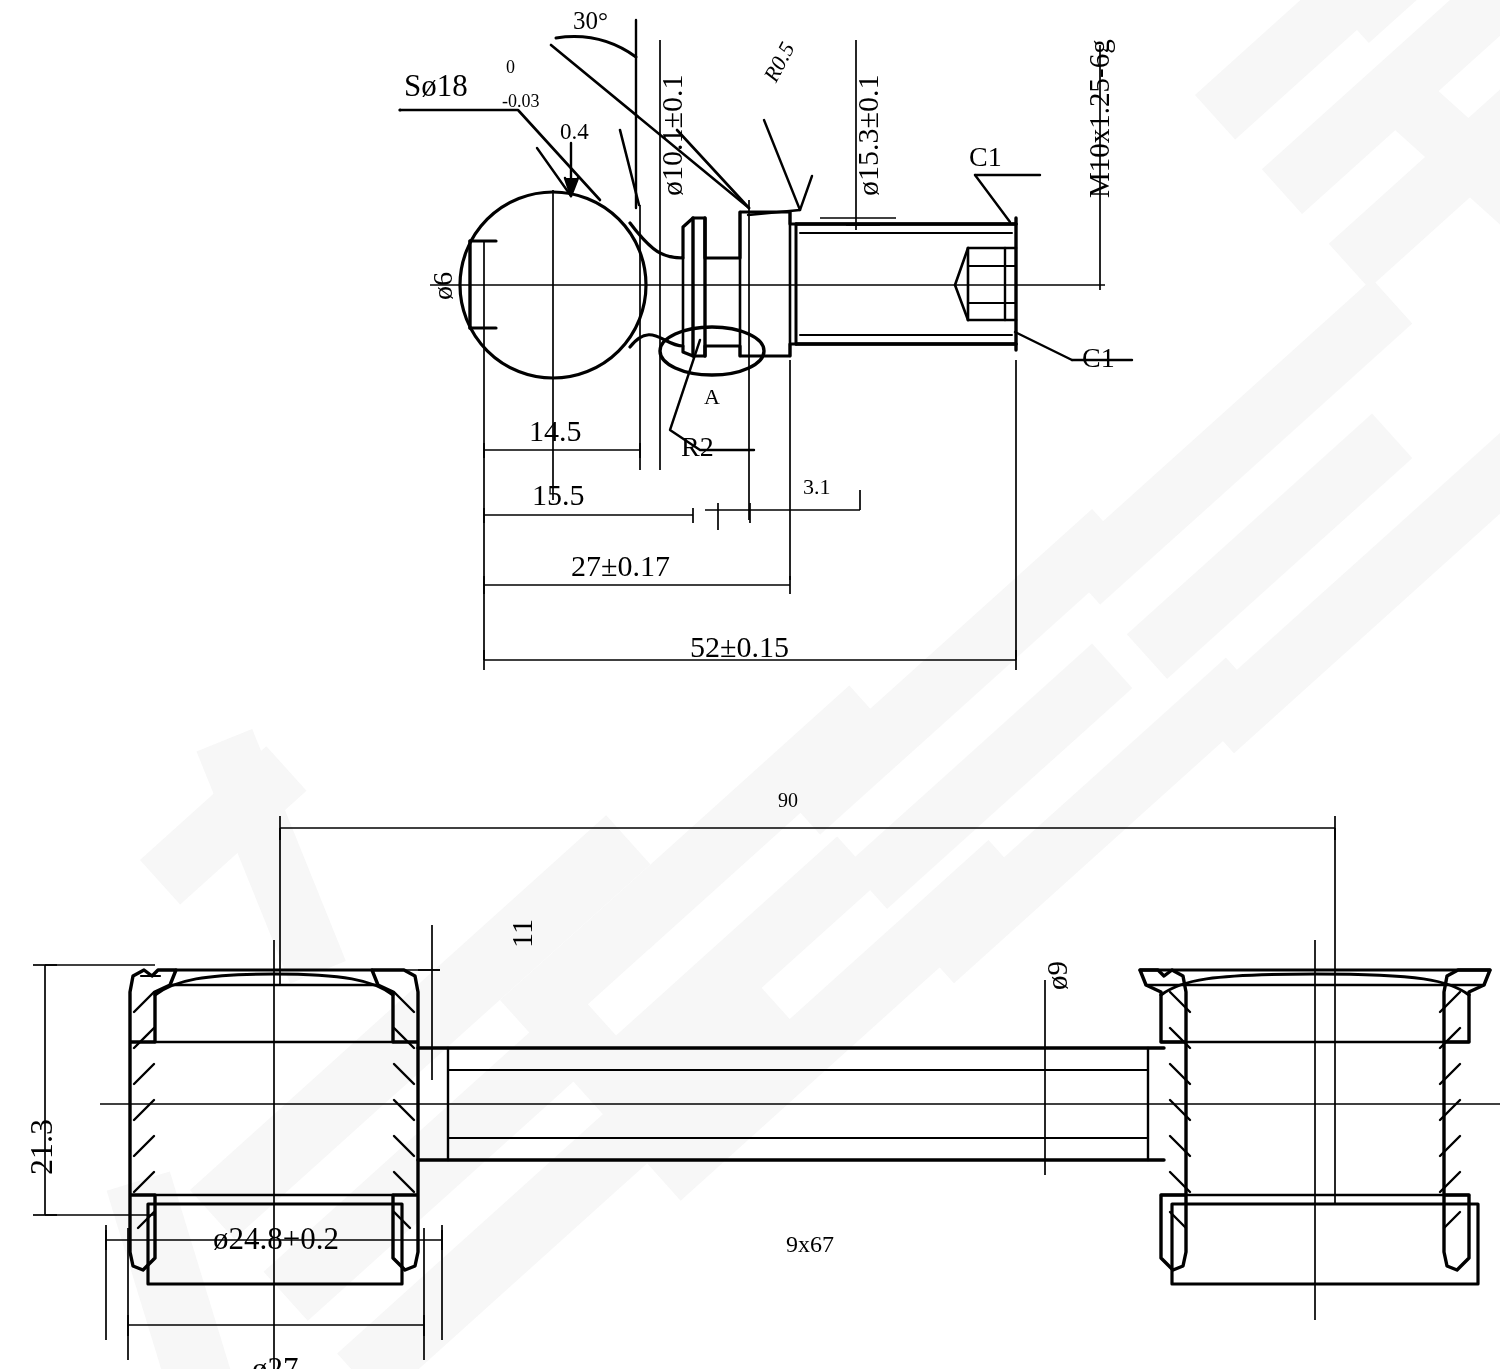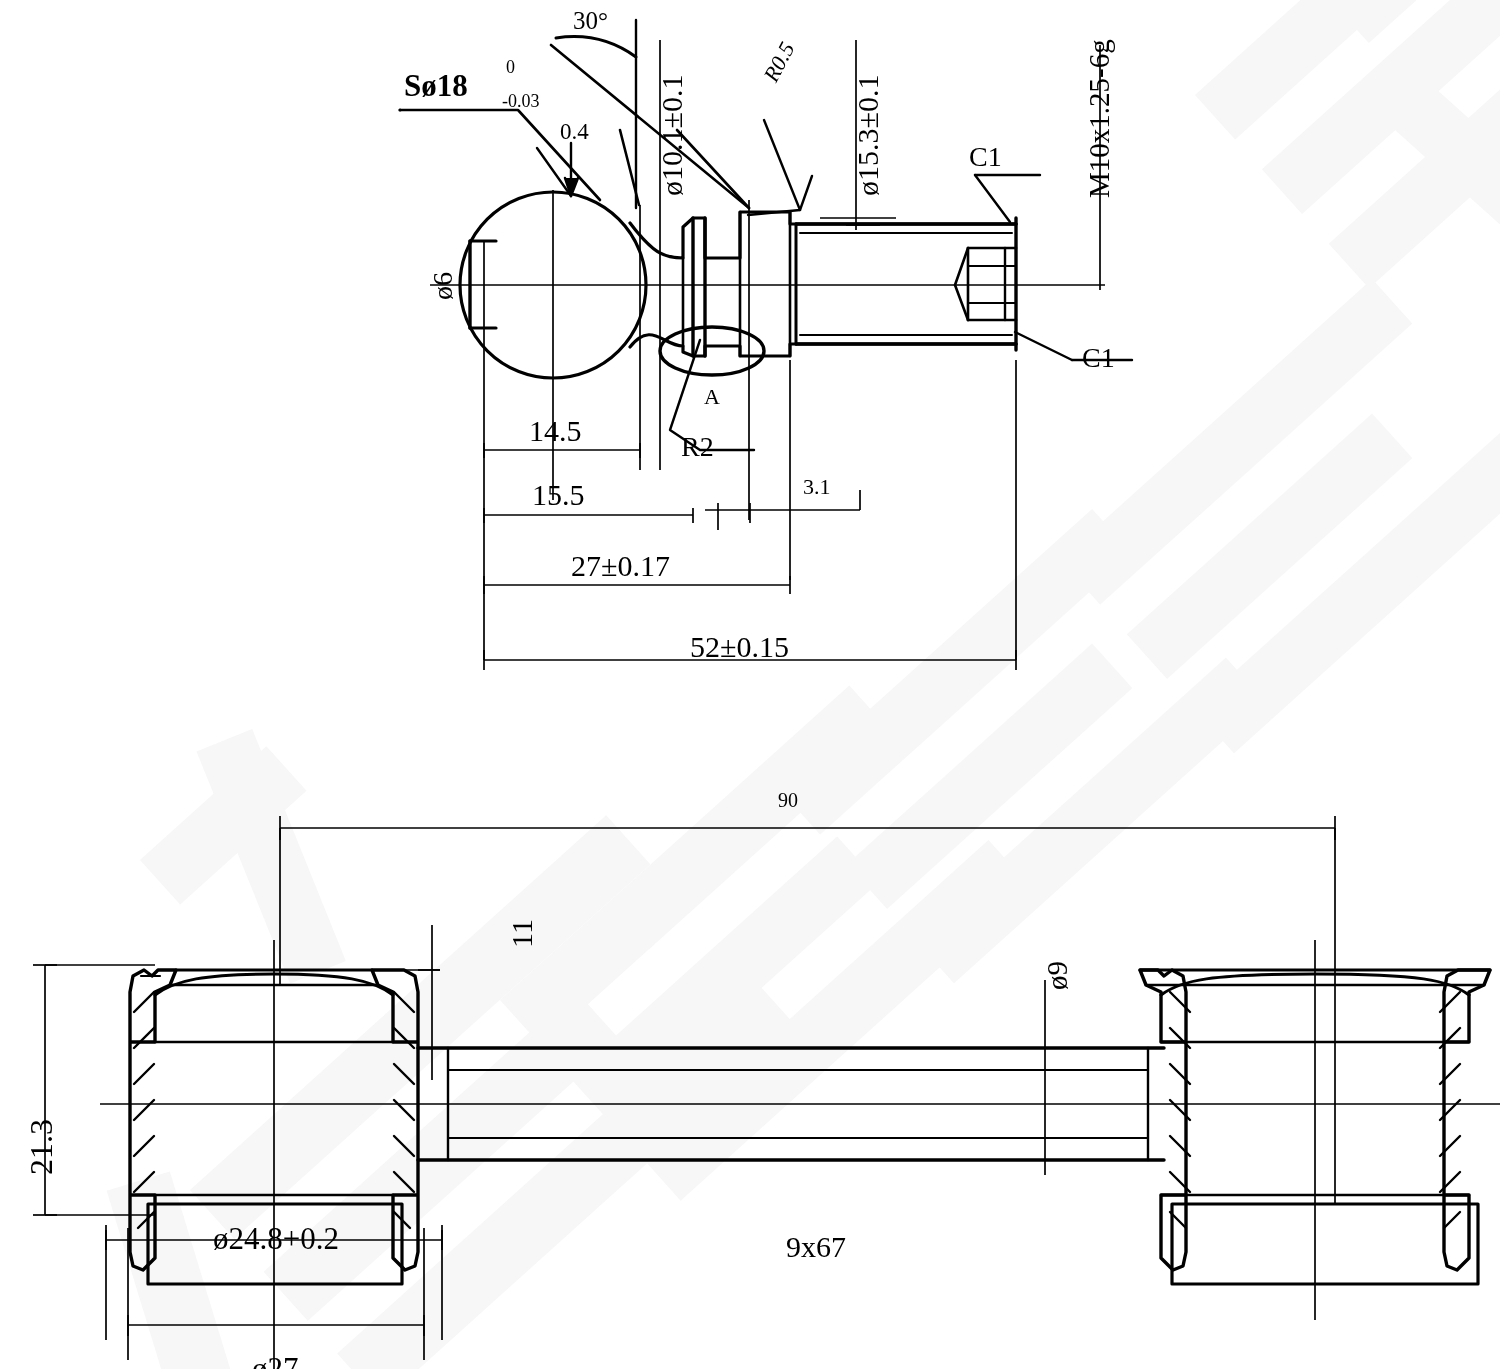--- a/index.html
+++ b/index.html
@@ -159,21 +159,21 @@
     <path d="M484,660 L1016,660"></path>
     <path d="M484,650 L484,670"></path>
     <path d="M1016,650 L1016,670"></path>
 
     <path d="M660,40 L660,40"></path>
     <path d="M820,218 L896,218"></path>
     <path d="M846,225 L880,225"></path>
   </g>
 </svg>
 
-<div class="lbl" style="left:404px;top:70px;font-size:31px;font-weight:bold;"><span>Sø18</span></div>
+<div class="lbl" style="left:404px;top:70px;font-size:31px;"><span>Sø18</span></div>
 <div class="lbl" style="left:506px;top:58px;font-size:18px;"><span>0</span></div>
 <div class="lbl" style="left:502px;top:92px;font-size:18px;"><span>-0.03</span></div>
 
 <div class="lbl" style="left:573px;top:8px;font-size:25px;"><span>30°</span></div>
 <div class="lbl" style="left:560px;top:120px;font-size:23px;"><span>0.4</span></div>
 
 <div class="lbl v90" style="left:657px;top:196px;font-size:30px;"><span>ø10.1±0.1</span></div>
 
 <div class="lbl it" style="left:760px;top:75px;font-size:22px;transform:rotate(-62deg);transform-origin:left top;"><span>R0.5</span></div>
 
@@ -320,15 +320,15 @@
 <div class="lbl v90" style="left:507px;top:948px;font-size:30px;"><span>11</span></div>
 
 <div class="lbl v90" style="left:1043px;top:990px;font-size:29px;"><span>ø9</span></div>
 
 <div class="lbl v90" style="left:25px;top:1175px;font-size:32px;"><span>21.3</span></div>
 
 <div class="lbl" style="left:213px;top:1223px;font-size:31px;text-align:center;"><span>ø24.8+0.2</span></div>
 
 <div class="lbl" style="left:252px;top:1320px;font-size:31px;margin-top:33px;"><span>ø27</span></div>
 
-<div class="lbl" style="left:786px;top:1232px;font-size:30px;"><span>9x67</span></div>
+<div class="lbl" style="left:786px;top:1232px;font-size:24px;"><span>9x67</span></div>
 
 </div>
 
 </body></html>

